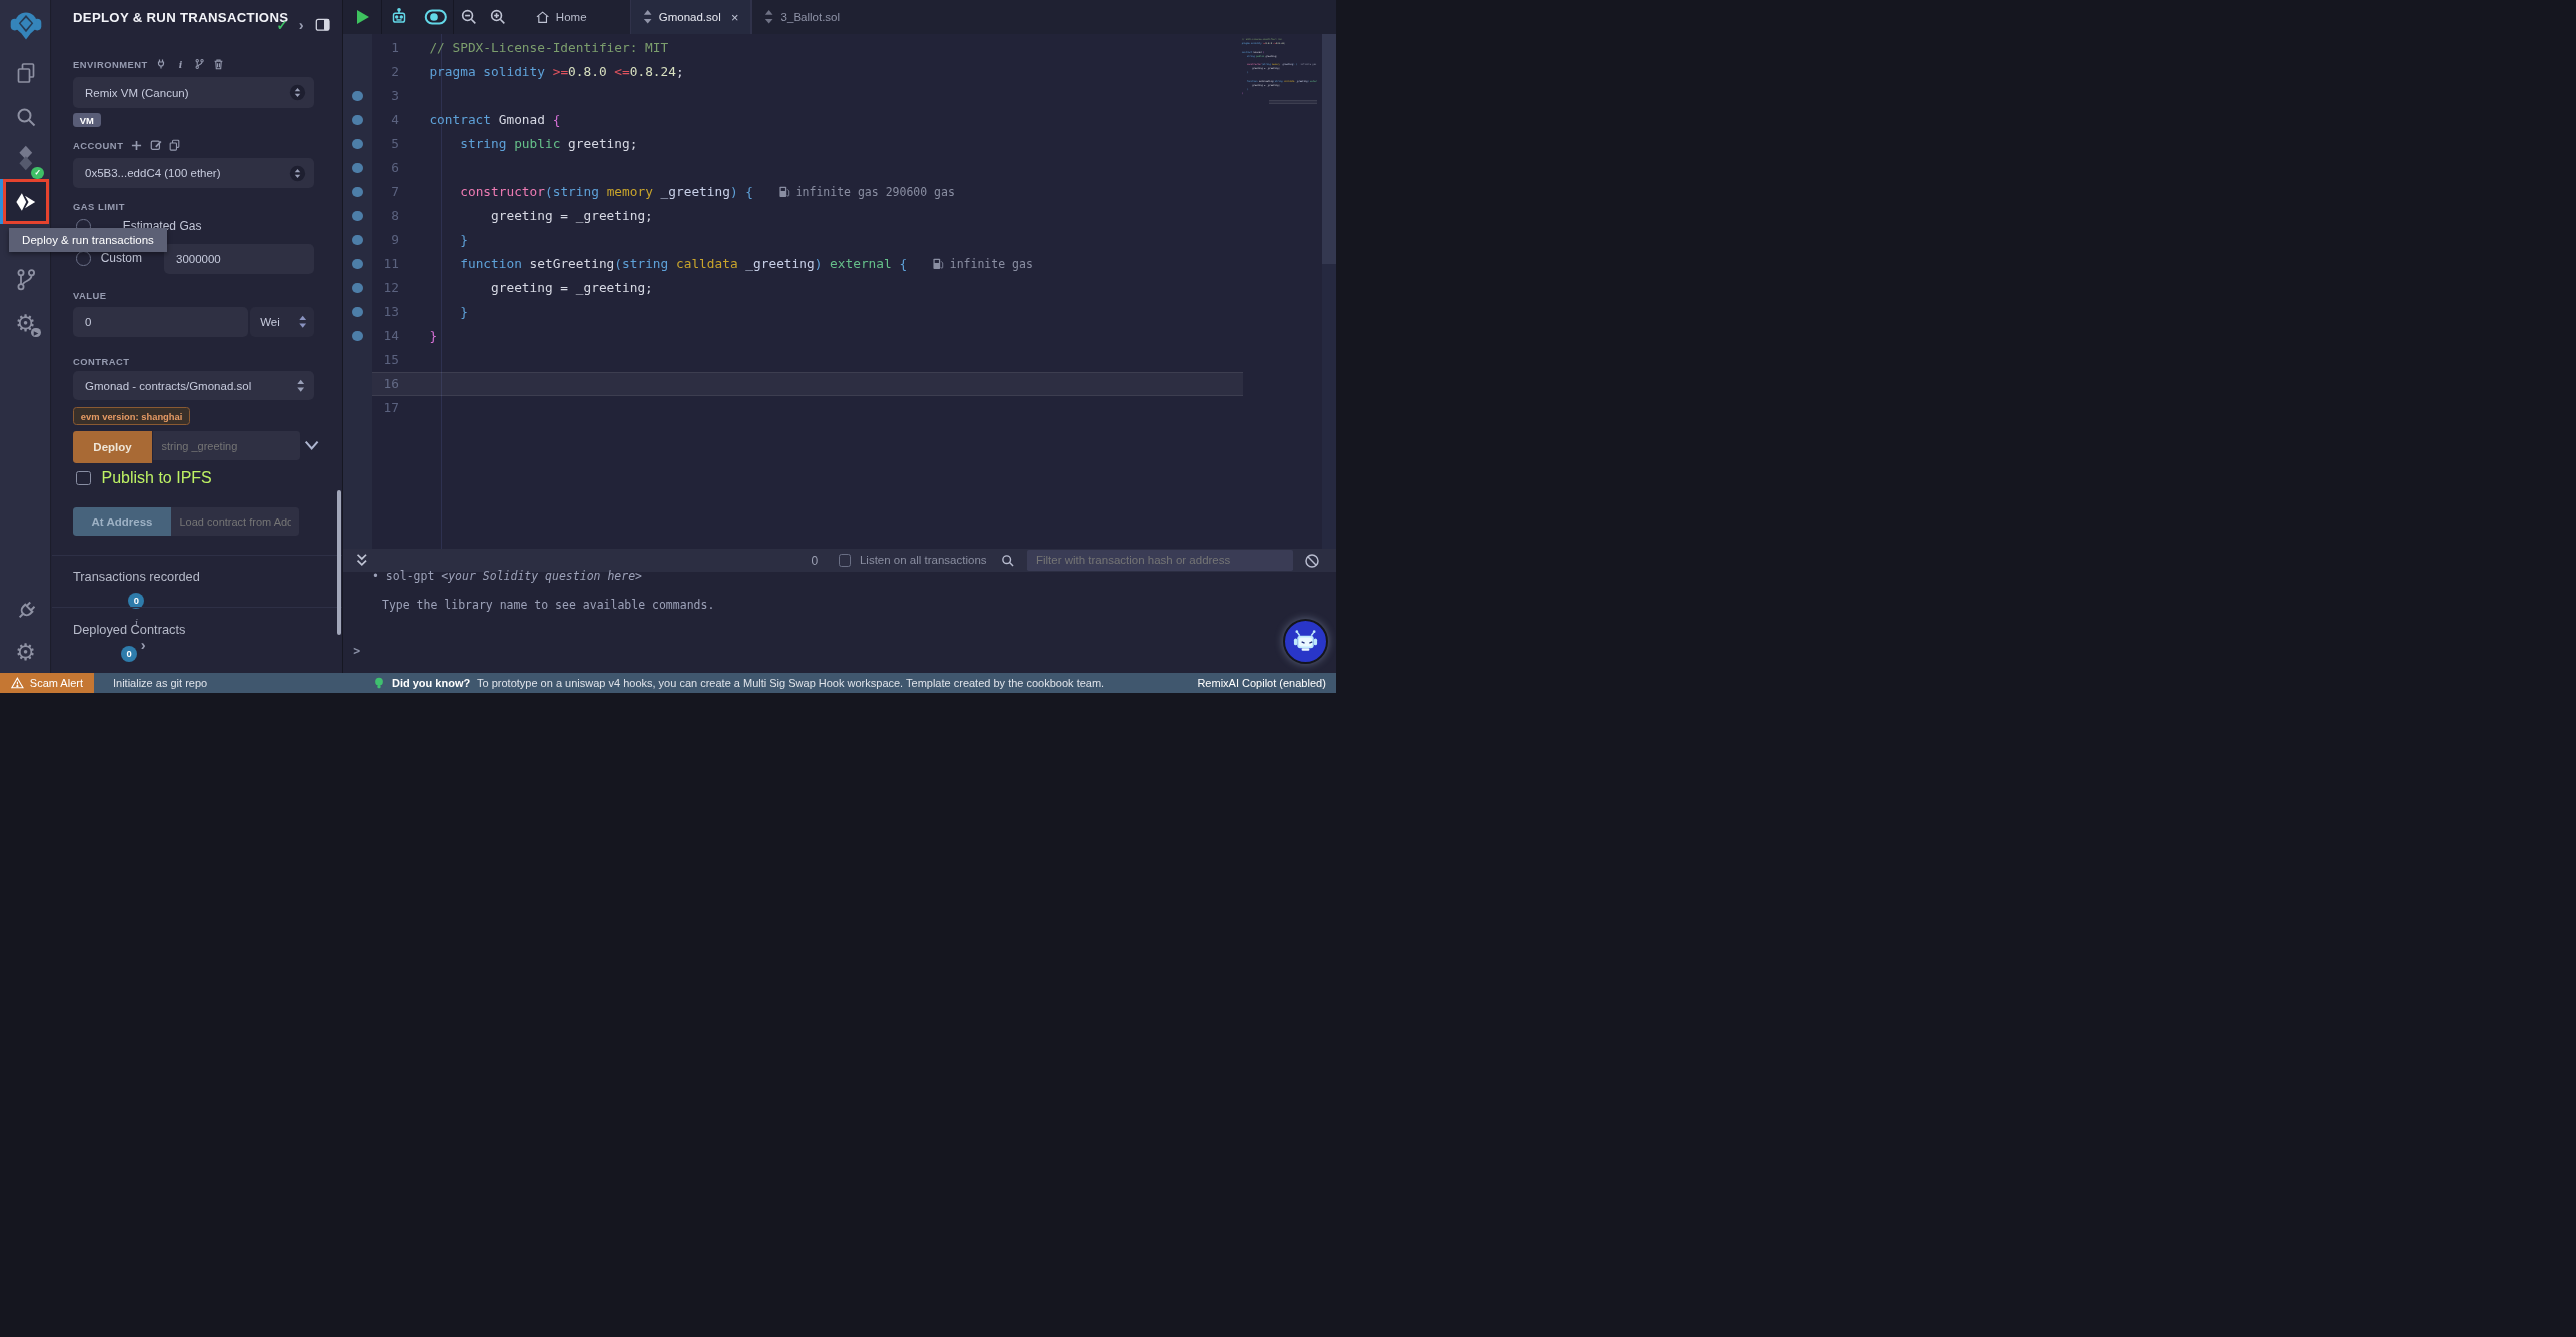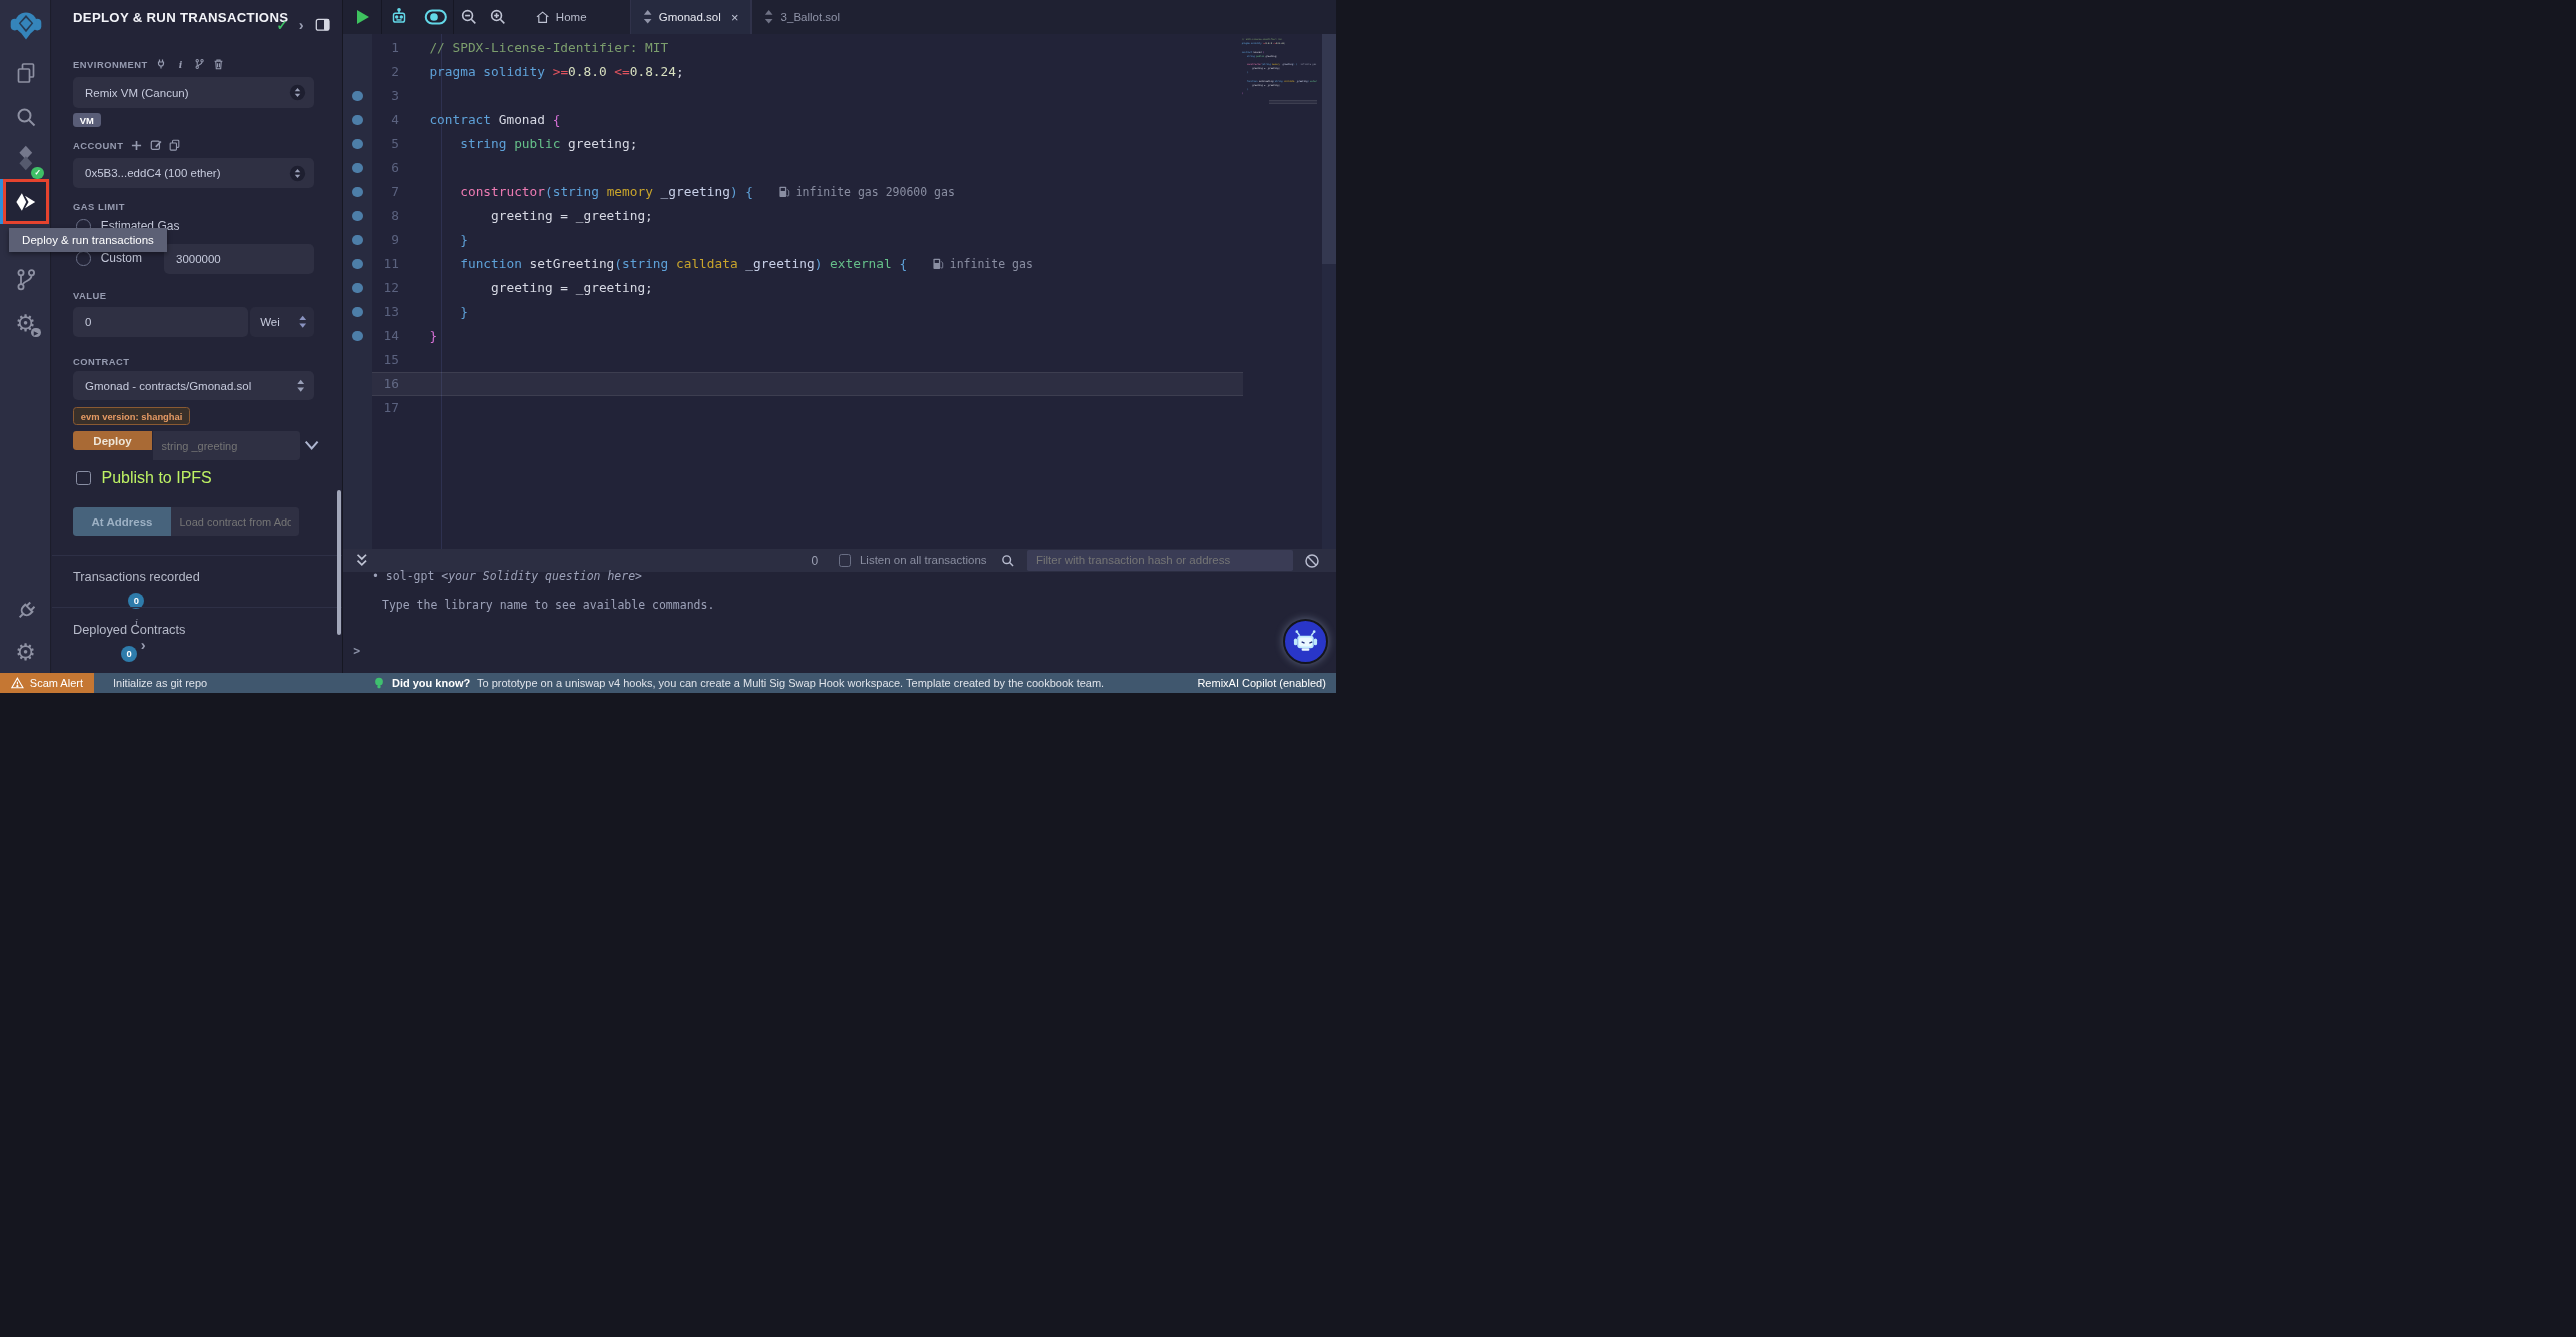--- a/index.html
+++ b/index.html
@@ -24,21 +24,21 @@
   .chev-glyph { color:#9a9eb2; font-size:14.5px; font-weight:bold; }
   .sec-label { position:absolute; left:21px; color:#969bb0; font-size:9.4px; letter-spacing:0.5px; font-weight:bold; display:flex; align-items:center; gap:7.7px; }
   .sec-label .icons { display:flex; gap:7.7px; align-items:center; }
   .sel,.inp { position:absolute; background:#2f3043; border-radius:5.1px; border:none; color:#c7cbdd; font-size:11.5px; font-family:"Liberation Sans",sans-serif; }
   .sel { display:flex; align-items:center; padding:0 8.5px 0 12px; cursor:pointer; }
   .sel .sel-text { flex:1; white-space:nowrap; overflow:hidden; }
   .badge-vm { position:absolute; left:21px; top:113px; background:#595d77; color:#fff; font-weight:bold; font-size:9.4px; border-radius:3.4px; padding:1.7px 6.8px; }
   .radio { width:14.5px; height:14.5px; border:0.9px solid #6b7088; border-radius:50%; background:transparent; display:inline-block; }
   .row { position:absolute; display:flex; align-items:center; }
   .evm-badge { position:absolute; left:21px; top:407px; border:0.9px solid #8a5a32; background:#39302a; color:#e59a64; font-size:9.4px; font-weight:bold; border-radius:3.4px; padding:2.6px 6.8px; }
-  .btn-deploy { position:absolute; left:21px; top:431px; width:79px; height:19px; background:#a96a35; border:none; border-radius:3.4px 0 0 3.4px; color:#efe6d8; font-weight:bold; font-size:11.5px; cursor:pointer; }
+  .btn-deploy { position:absolute; left:21px; top:431px; width:79px; height:32px; background:#a96a35; border:none; border-radius:3.4px 0 0 3.4px; color:#efe6d8; font-weight:bold; font-size:11.5px; cursor:pointer; }
   .deploy-param { position:absolute; left:101px; top:431px; width:147px; height:29px; background:#2f3043; border:none; border-radius:0 3.4px 3.4px 0; color:#c7cbdd; font-size:11px; padding:0 8.5px; }
   .chk { width:14.5px; height:14.5px; border:0.9px solid #8a8fa4; border-radius:2.6px; background:transparent; display:inline-block; }
   .btn-ataddr { position:absolute; left:21px; top:507px; width:98px; height:29px; background:#47637c; border:none; border-radius:3.4px 0 0 3.4px; color:#9db1c4; font-weight:bold; font-size:11.5px; cursor:pointer; }
   .ataddr-inp { position:absolute; left:119px; top:507px; width:128px; height:29px; background:#2f3043; border:none; border-radius:0 3.4px 3.4px 0; color:#c7cbdd; font-size:11px; padding:0 8.5px; }
   .divider { position:absolute; left:0; width:290px; height:0.9px; background:#2e3046; }
   .list-head { position:absolute; left:21px; color:#b6bac9; font-size:12.8px; display:flex; align-items:center; gap:8.5px;flex-direction:column; }
   .cnt-badge { background:#2e7cab; color:#fff; min-width:16px; height:16px; border-radius:50%; font-size:9.4px; font-weight:bold; display:inline-flex; align-items:center; justify-content:center; }
   .info-i { width:11px; height:11px; border-radius:50%; display:inline-flex; align-items:center; justify-content:center; color:#9a9eb2; font-size:9.4px; font-family:"DejaVu Serif",serif; font-style:italic; }
   .panel-scroll { position:absolute; left:337px; top:490px; width:4.3px; height:145px; background:#a2a7ba; border-radius:2.6px; z-index:6; }
 
@@ -225,21 +225,21 @@
           <path d="M10 4.8 l3.2 3.6 h-6.4 Z" fill="#9aa0b8"></path>
           <path d="M10 15.2 l3.2 -3.6 h-6.4 Z" fill="#9aa0b8"></path>
         </svg>
     </div>
 
     <div class="sec-label" style="top:201px;">
         <span>GAS LIMIT</span>
       </div>
     <div class="row" style="left:24px; top:219px; gap:10.2px;">
       <span class="radio"></span>
-      <span style="color:#c3c7d8; font-size:12px;">Estimated Gas</span>
+      <span style="color:#c3c7d8; font-size:12px;margin-left:22px;">Estimated Gas</span>
     </div>
     <div class="row" style="left:24px; top:251px; gap:10.2px;">
       <span class="radio"></span>
       <span style="color:#c3c7d8; font-size:12px;">Custom</span>
     </div>
     <input class="inp" style="left: 112px; top: 244px; width: 150px; height: 30px; padding: 0px 12px;" value="3000000">
 
     <div class="sec-label" style="top:290px;">
         <span>VALUE</span>
       </div>

